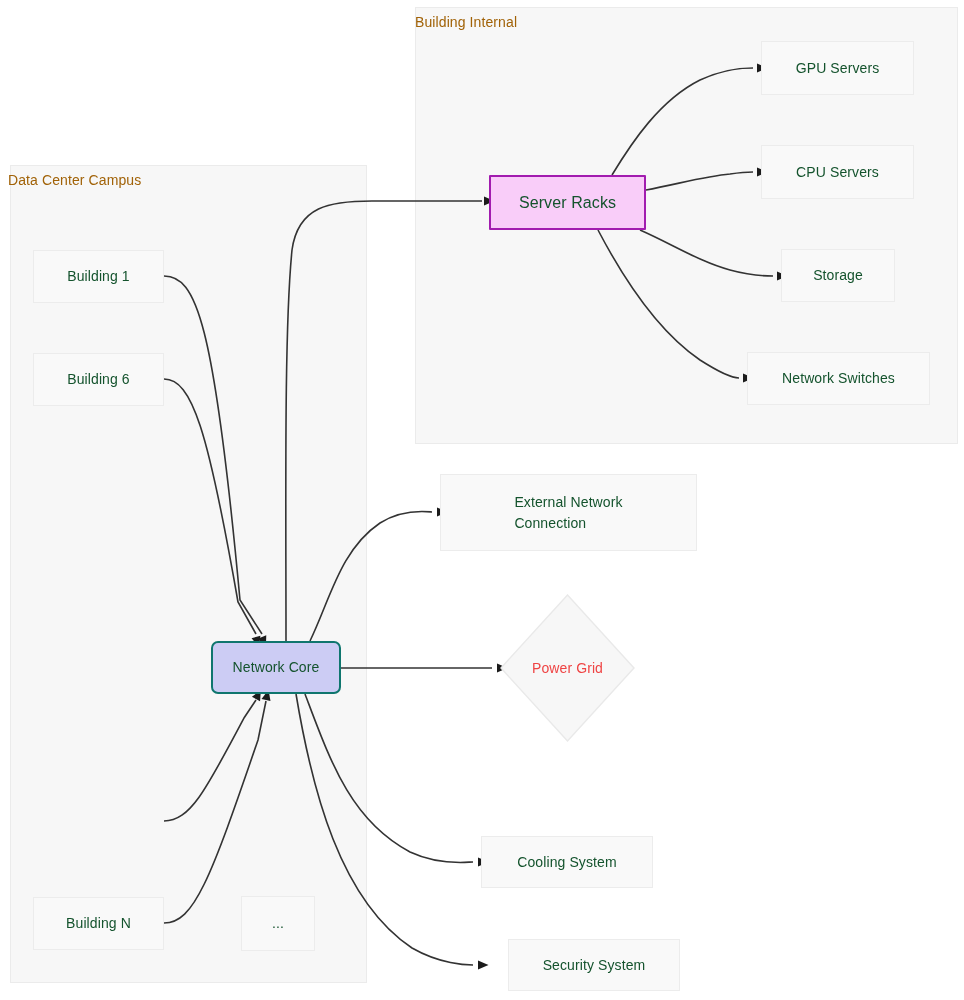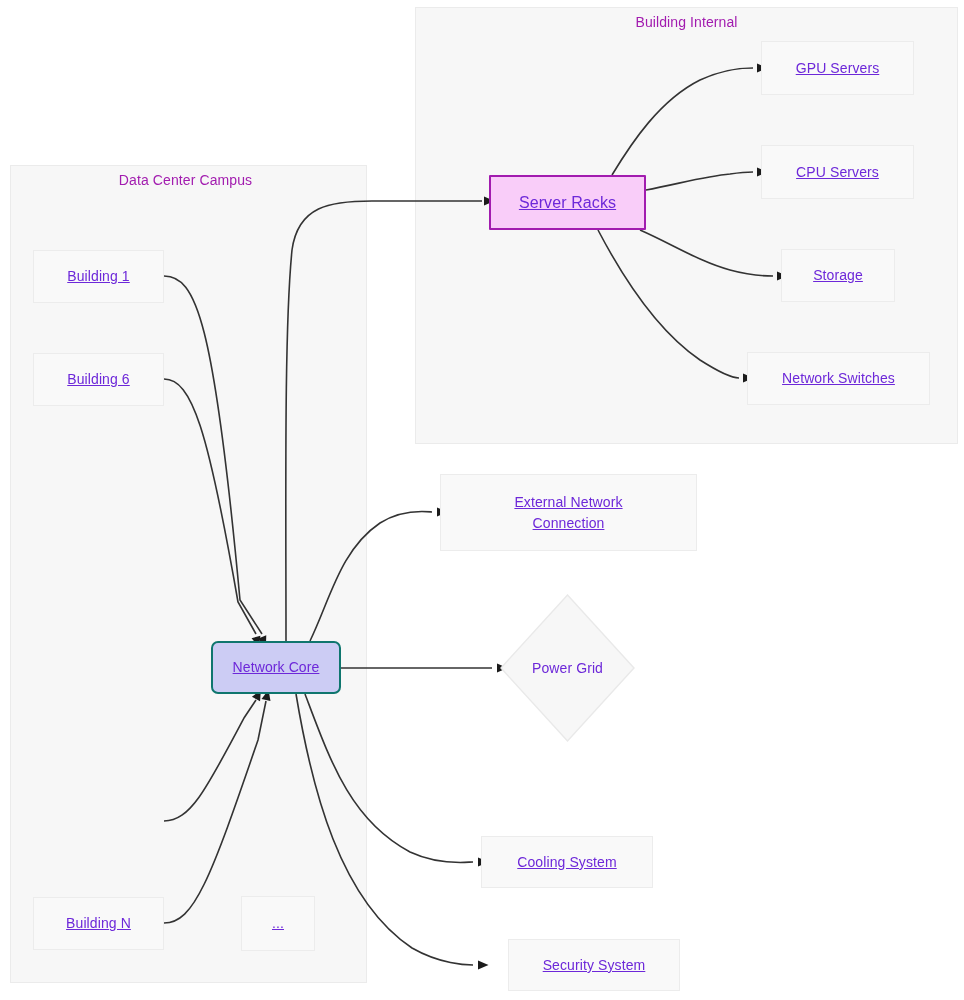--- a/index.html
+++ b/index.html
@@ -22,40 +22,38 @@
   .cluster {
     position: absolute;
     background: #f7f7f7;
     border: 1px solid #ebebeb;
     box-sizing: border-box;
   }
   .cluster-title {
     position: absolute;
     left: 0;
     right: 0;
-    text-align: center;
     font-size: 14px;
-    color: #a21caf;
+    color: #a16207;
     letter-spacing: 0.1px;
   }
   
   .node {
     position: absolute;
     box-sizing: border-box;
     background: #f9f9f9;
     border: 1px solid #ececec;
     display: flex;
     align-items: center;
     justify-content: center;
-    text-align: center;
+    text-align: left;
     font-size: 14px;
-    color: #6d28d9;
+    color: #14532d;
     line-height: 1.45;
     letter-spacing: 0.1px;
-    text-decoration: underline;
   }
   .node.two-line { line-height: 1.5; }
 
   
   .node.accent-pink {
     background: #f9cdf9;
     border: 2px solid #a21caf;
     border-radius: 1px;
     font-size: 16px;
   }
@@ -74,21 +72,21 @@
     position: absolute;
     inset: 0;
   }
   .diamond-label {
     position: absolute;
     inset: 0;
     display: flex;
     align-items: center;
     justify-content: center;
     font-size: 14px;
-    color: #6d28d9;
+    color: #ef4444;
     letter-spacing: 0.1px;
   }
 
   
   #edges {
     position: absolute;
     left: 0;
     top: 0;
     width: 964px;
     height: 1000px;

